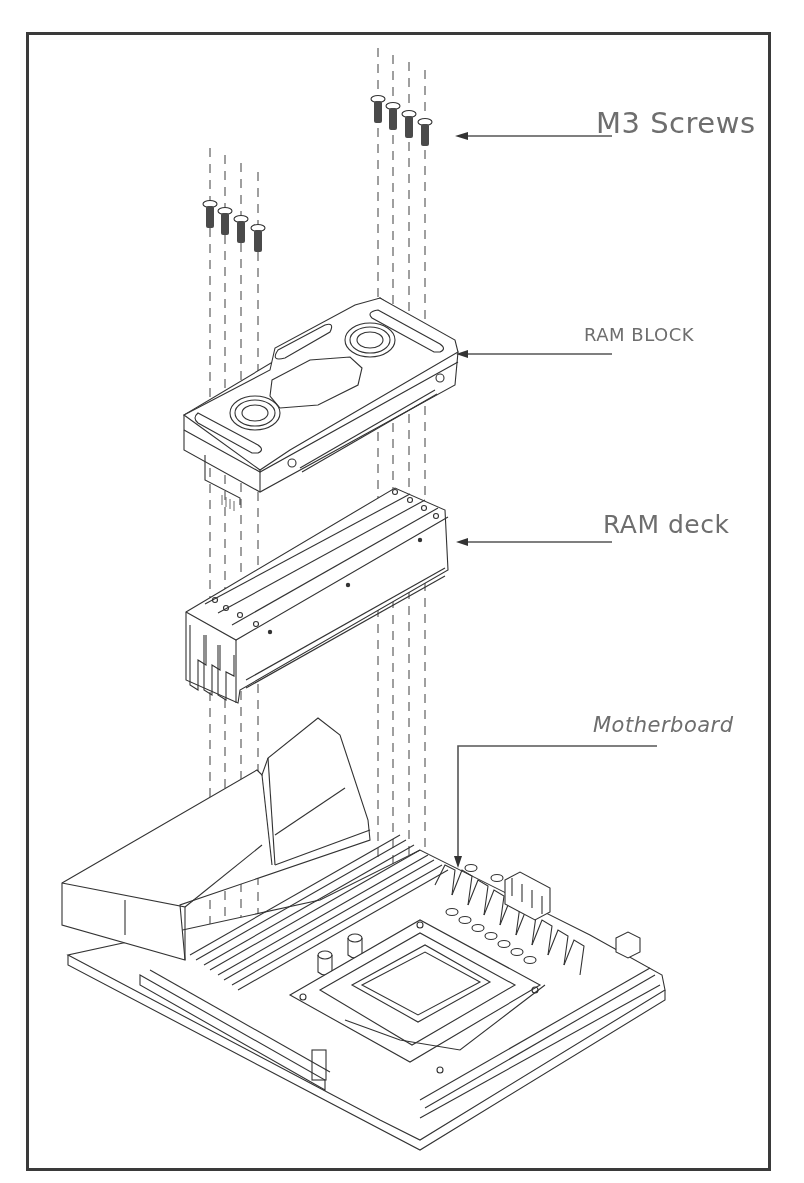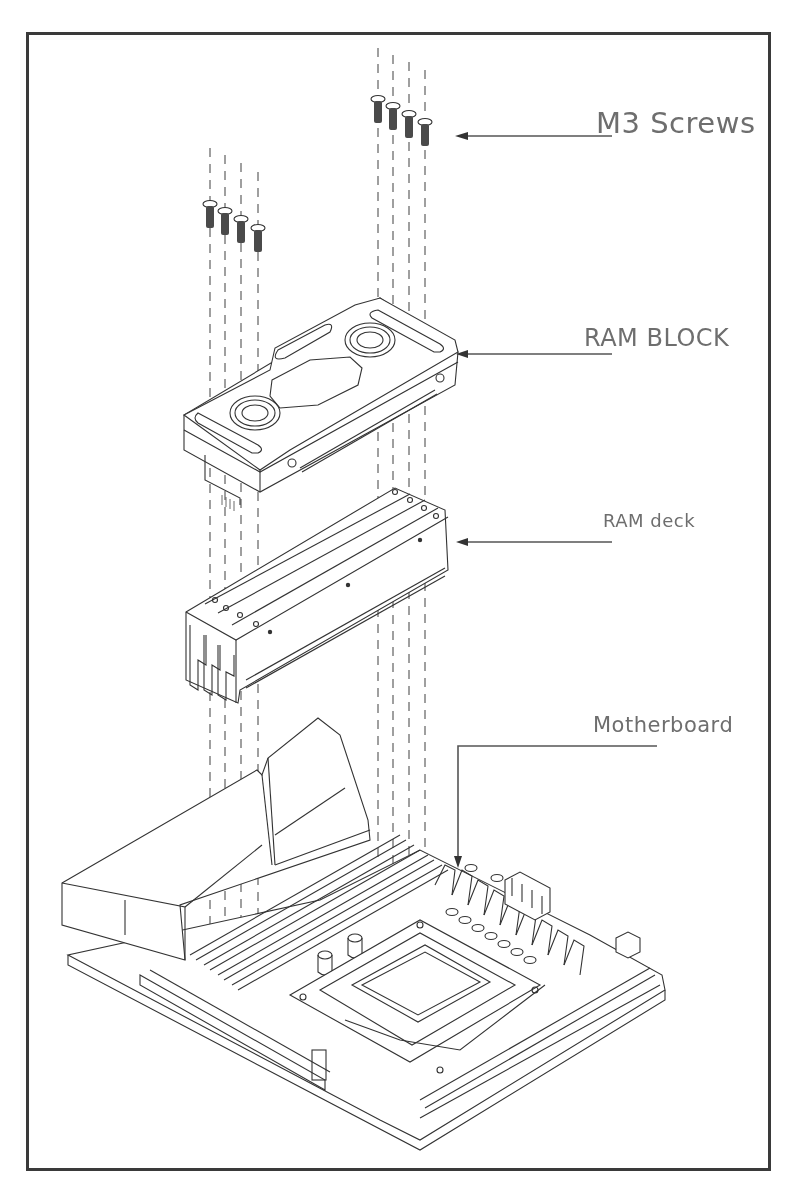--- a/index.html
+++ b/index.html
@@ -1,23 +1,23 @@
 <!DOCTYPE html>
 <html><head>
 <meta charset="utf-8">
 <style>
   html, body { margin: 0; padding: 0; background: #ffffff; }
   body { width: 804px; height: 1183px; position: relative; overflow: hidden; font-family: "DejaVu Sans", sans-serif; }
   #frame { position: absolute; left: 26px; top: 32px; width: 739px; height: 1133px; border: 3px solid #3a3a3a; box-sizing: content-box; }
   #drawing { position: absolute; left: 0; top: 0; }
   .lbl { position: absolute; color: #6e6e6e; font-family: "DejaVu Sans", sans-serif; letter-spacing: 0.5px; white-space: nowrap; }
   #lbl-screws { left: 596px; top: 106px; font-size: 29px; }
-  #lbl-block  { left: 584px; top: 324px; font-size: 24px; }
-  #lbl-deck   { left: 603px; top: 510px; font-size: 18px; }
-  #lbl-mb     { left: 593px; top: 713px; font-size: 21px; }
+  #lbl-block  { left: 584px; top: 324px; font-size: 18px; }
+  #lbl-deck   { left: 603px; top: 510px; font-size: 25px; }
+  #lbl-mb     { left: 593px; top: 713px; font-size: 21px; font-style: italic; }
   .ln  { stroke: #333; stroke-width: 1.1; fill: none; }
   .lnf { stroke: #333; stroke-width: 1.1; fill: #fff; }
   .dash { stroke: #777; stroke-width: 1.4; stroke-dasharray: 9 7; fill: none; }
   .lead { stroke: #555; stroke-width: 1.6; fill: none; }
   .thin { stroke: #444; stroke-width: 0.8; fill: none; }
 </style>
 </head>
 <body>
 
 <div id="frame"></div>

